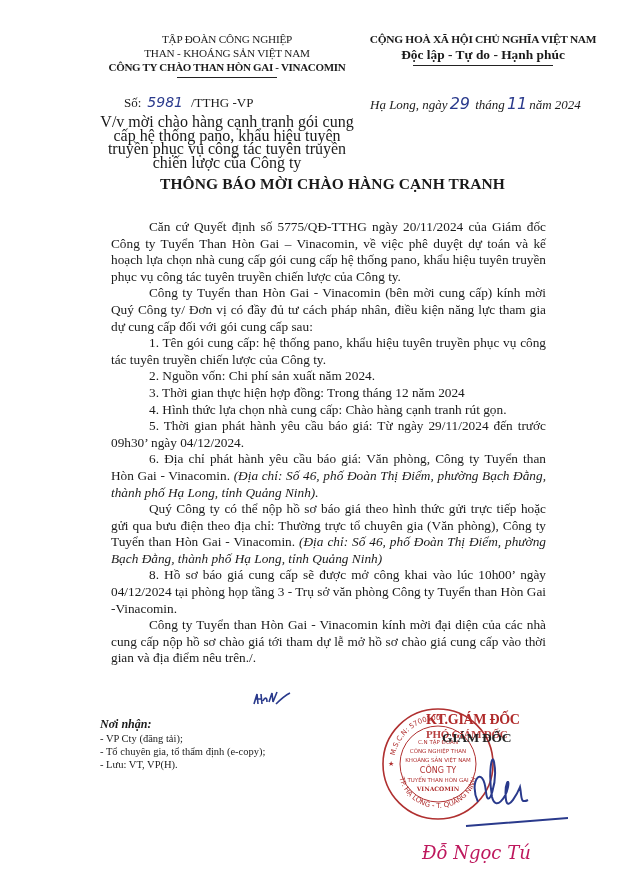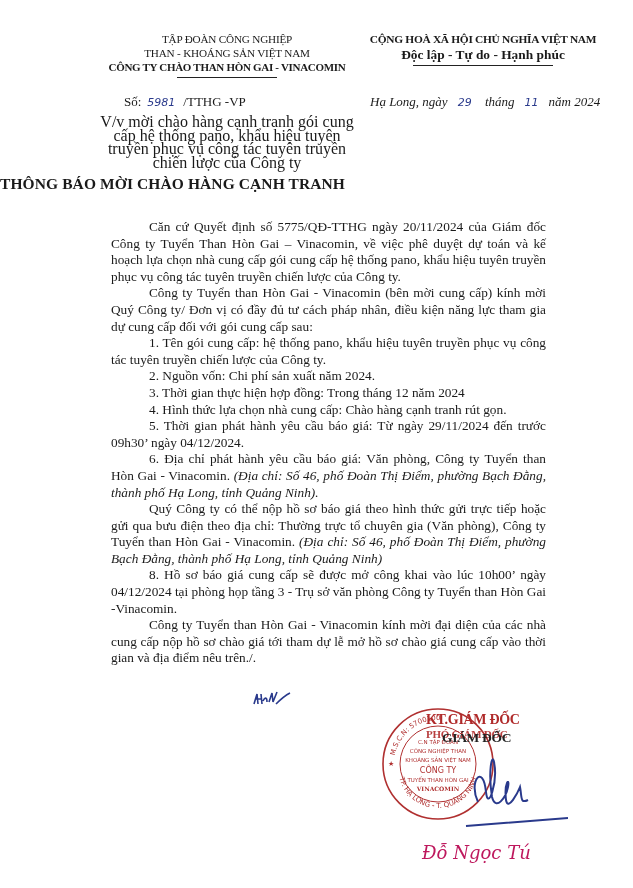--- a/index.html
+++ b/index.html
@@ -11,28 +11,28 @@
   .hdr-left .l1, .hdr-left .l2 { font-weight: normal; letter-spacing: -0.2px; }
   .hdr-left .l3 { font-weight: bold; font-size: 11px; letter-spacing: -0.3px; white-space: nowrap; }
   .hdr-left .rule { width: 100px; height: 1px; background: #222; margin: 3px auto 0; }
 
   .hdr-right { position: absolute; left: 352px; top: 28px; width: 262px; text-align: center; }
   .hdr-right .l1 { font-weight: bold; font-size: 11.4px; line-height: 14px; letter-spacing: -0.3px; white-space: nowrap; }
   .hdr-right .l2 { font-weight: bold; font-size: 13.4px; line-height: 17px; }
   .hdr-right .rule { width: 140px; height: 1px; background: #222; margin: 2px auto 0; }
 
   .docno { position: absolute; left: 124px; top: 90px; font-size: 13px; white-space: nowrap; }
-  .docno .hand { font-family: "DejaVu Sans", sans-serif; font-style: italic; color: #2a3a8c; font-size: 11px; margin: 0 8px 0 6px; }
+  .docno .hand { font-family: "DejaVu Sans", sans-serif; font-style: italic; color: #2a3a8c; font-size: 14px; margin: 0 8px 0 6px; }
 
   .subject { position: absolute; left: 96px; top: 111px; width: 262px; text-align: center; font-size: 16px; line-height: 13.5px; }
 
   .dateline { position: absolute; left: 370px; top: 90px; font-size: 13px; font-style: italic; white-space: nowrap; }
-  .dateline .hand { font-family: "DejaVu Sans", sans-serif; color: #2a3a8c; font-size: 11px; margin: 0 10px; }
+  .dateline .hand { font-family: "DejaVu Sans", sans-serif; color: #2a3a8c; font-size: 16px; margin: 0 2px; }
 
-  .title { position: absolute; left: 0; width: 505px; top: 171px; text-align: left; font-weight: bold; font-size: 15.5px; letter-spacing: 0.1px; }
+  .title { position: absolute; left: 0; width: 505px; top: 171px; text-align: right; font-weight: bold; font-size: 15.5px; letter-spacing: 0.1px; }
 
   .body { position: absolute; left: 111px; top: 215px; width: 435px; font-size: 13.3px; line-height: 16.6px; text-align: justify; }
   .body p { text-indent: 38px; }
   .body .it { font-style: italic; }
 
   .recipients { position: absolute; left: 100px; top: 714px; font-size: 10.5px; line-height: 13px; }
   .recipients .head { font-weight: bold; font-style: italic; font-size: 12px; margin-bottom: 1px; }
 
   .sign { position: absolute; left: 380px; top: 702px; width: 210px; height: 170px; }
   .sign .kt { position: absolute; left: 46px; top: 6px; font-weight: bold; font-size: 14px; color: #b02a2a; white-space: nowrap; letter-spacing: -0.3px; }
@@ -85,20 +85,26 @@
     <p><span>6. Địa chỉ phát hành yêu cầu báo giá: Văn phòng, Công ty Tuyển than Hòn Gai - Vinacomin. </span><span class="it">(Địa chỉ: Số 46, phố Đoàn Thị Điểm, phường Bạch Đằng, thành phố Hạ Long, tỉnh Quảng Ninh).</span></p>
     <p><span>Quý Công ty có thể nộp hồ sơ báo giá theo hình thức gửi trực tiếp hoặc gửi qua bưu điện theo địa chỉ: Thường trực tổ chuyên gia (Văn phòng), Công ty Tuyển than Hòn Gai - Vinacomin. </span><span class="it">(Địa chỉ: Số 46, phố Đoàn Thị Điểm, phường Bạch Đằng, thành phố Hạ Long, tỉnh Quảng Ninh)</span></p>
     <p>8. Hồ sơ báo giá cung cấp sẽ được mở công khai vào lúc 10h00’ ngày 04/12/2024 tại phòng họp tầng 3 - Trụ sở văn phòng Công ty Tuyển than Hòn Gai -Vinacomin.</p>
     <p>Công ty Tuyển than Hòn Gai - Vinacomin kính mời đại diện của các nhà cung cấp nộp hồ sơ chào giá tới tham dự lễ mở hồ sơ chào giá cung cấp vào thời gian và địa điểm nêu trên./.</p>
   </div>
 
   <svg class="initials" viewBox="0 0 40 18">
     <path d="M2 14 L5 4 L6 14 M4 9 L9 9 M9 4 L10 14 M11 11 C13 7 15 7 15 12 M17 12 L20 3 L21 12 L25 2 M24 14 C30 8 34 5 38 3" stroke="#2a3a8c" stroke-width="1.6" fill="none"></path>
   </svg>
 
+  <div class="recipients">
+    <div class="head">Nơi nhận:</div>
+    <div>- VP Cty (đăng tải);</div>
+    <div>- Tổ chuyên gia, tổ thẩm định (e-copy);</div>
+    <div>- Lưu: VT, VP(H).</div>
+  </div>
 
   <div class="sign">
     <svg class="stamp" viewBox="0 0 116 116">
       <defs>
         <path id="ringTop" d="M14 58 A44 44 0 0 1 102 58"></path>
         <path id="ringBot" d="M18 62 A40 40 0 0 0 98 62"></path>
       </defs>
       <circle cx="58" cy="58" r="55" fill="none" stroke="#b03030" stroke-width="1.6"></circle>
       <circle cx="58" cy="58" r="38" fill="none" stroke="#b03030" stroke-width="1"></circle>
       <text font-family="DejaVu Sans, sans-serif" font-size="7" fill="#b03030"><textPath href="#ringTop" startOffset="6%">M.S.C.N: 5700100</textPath></text>

